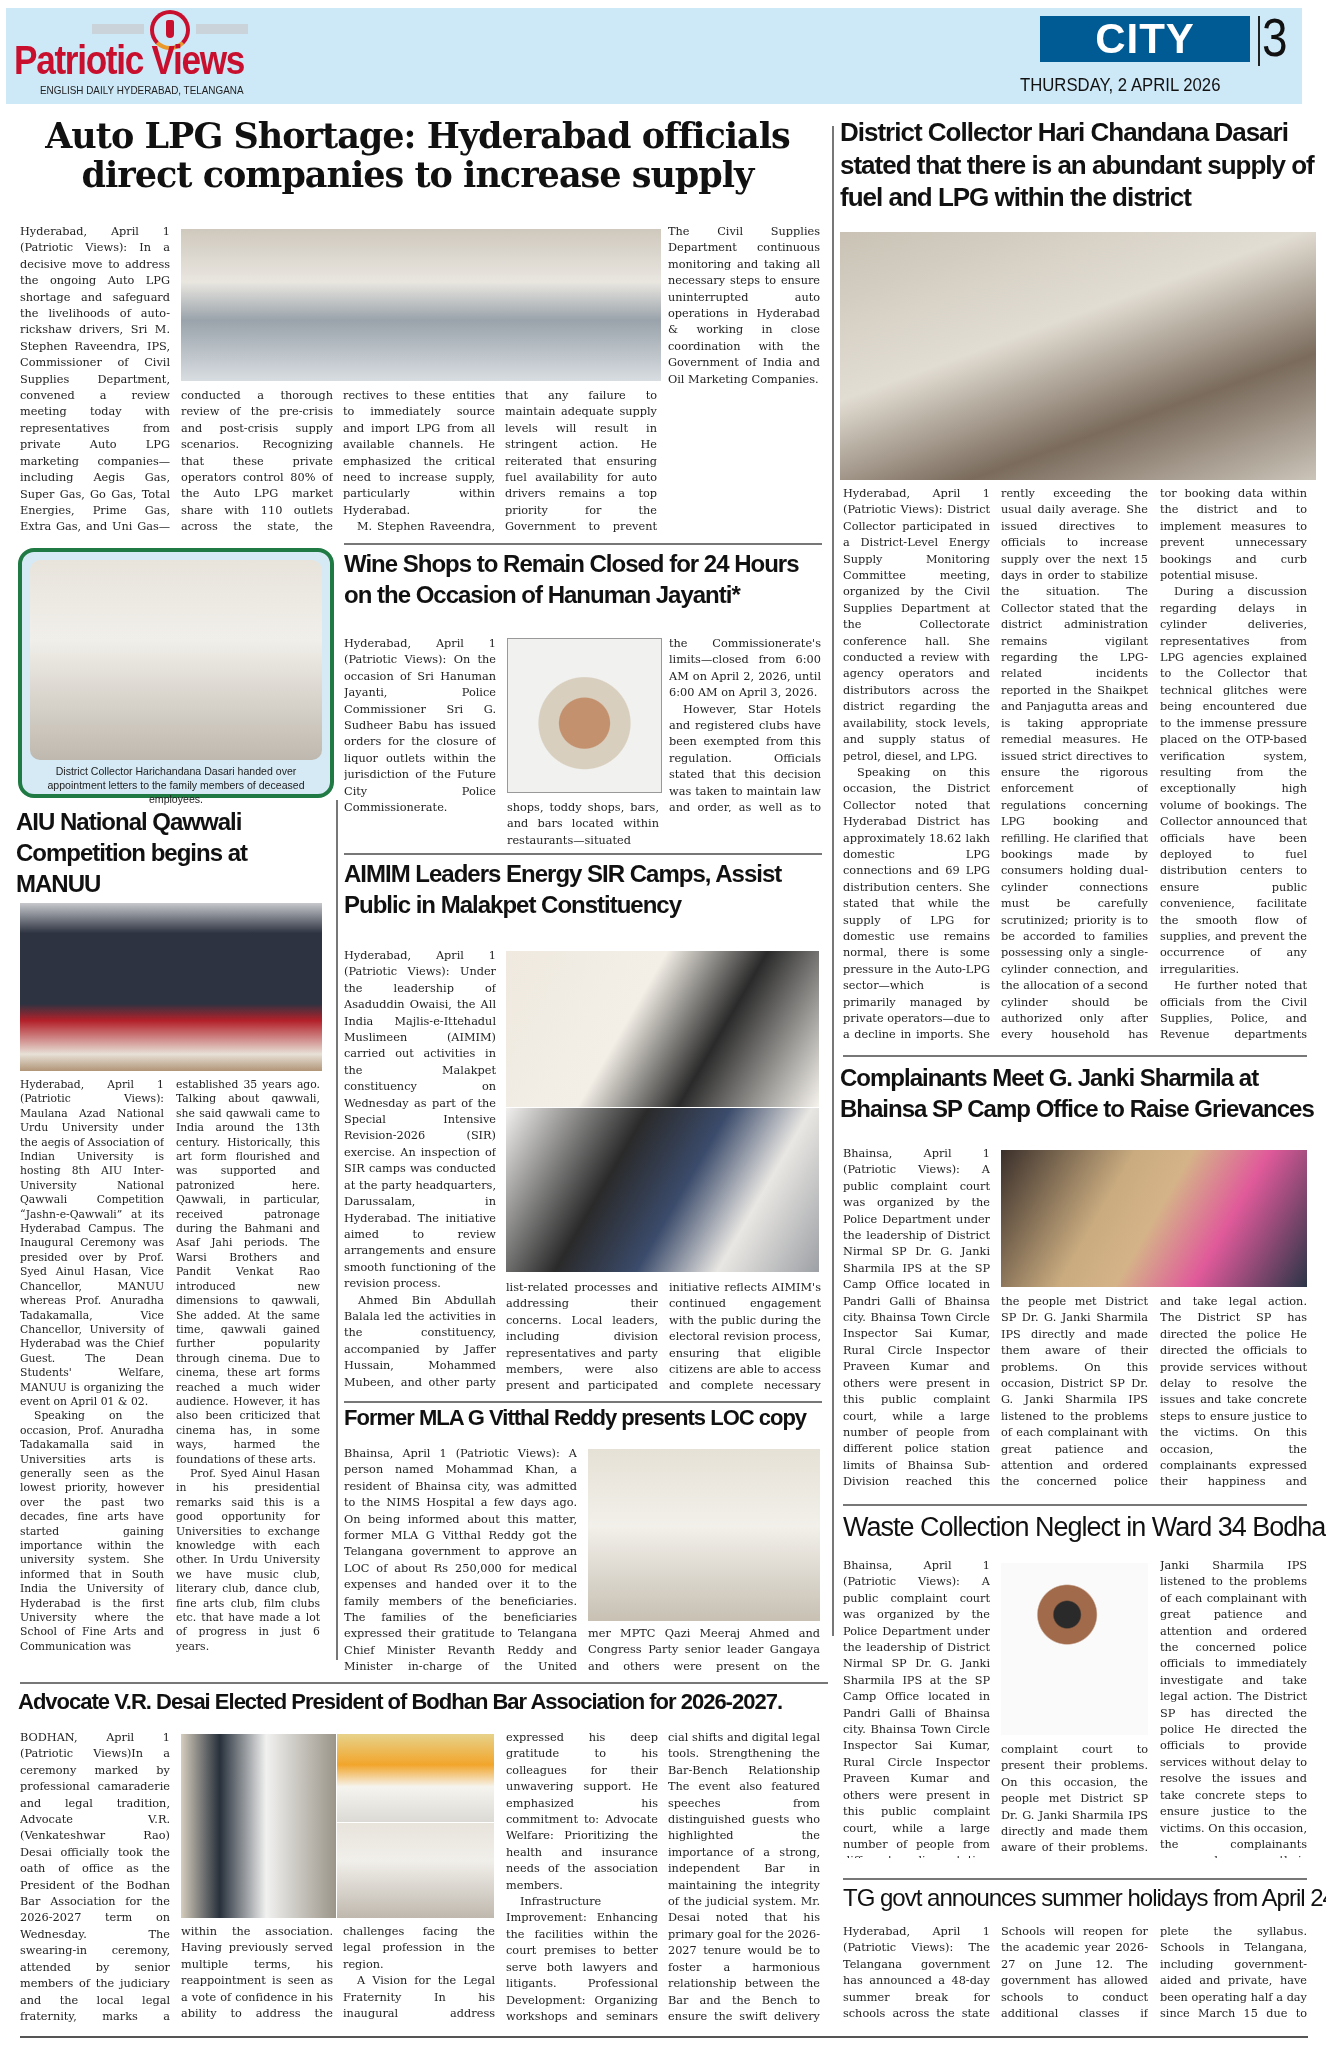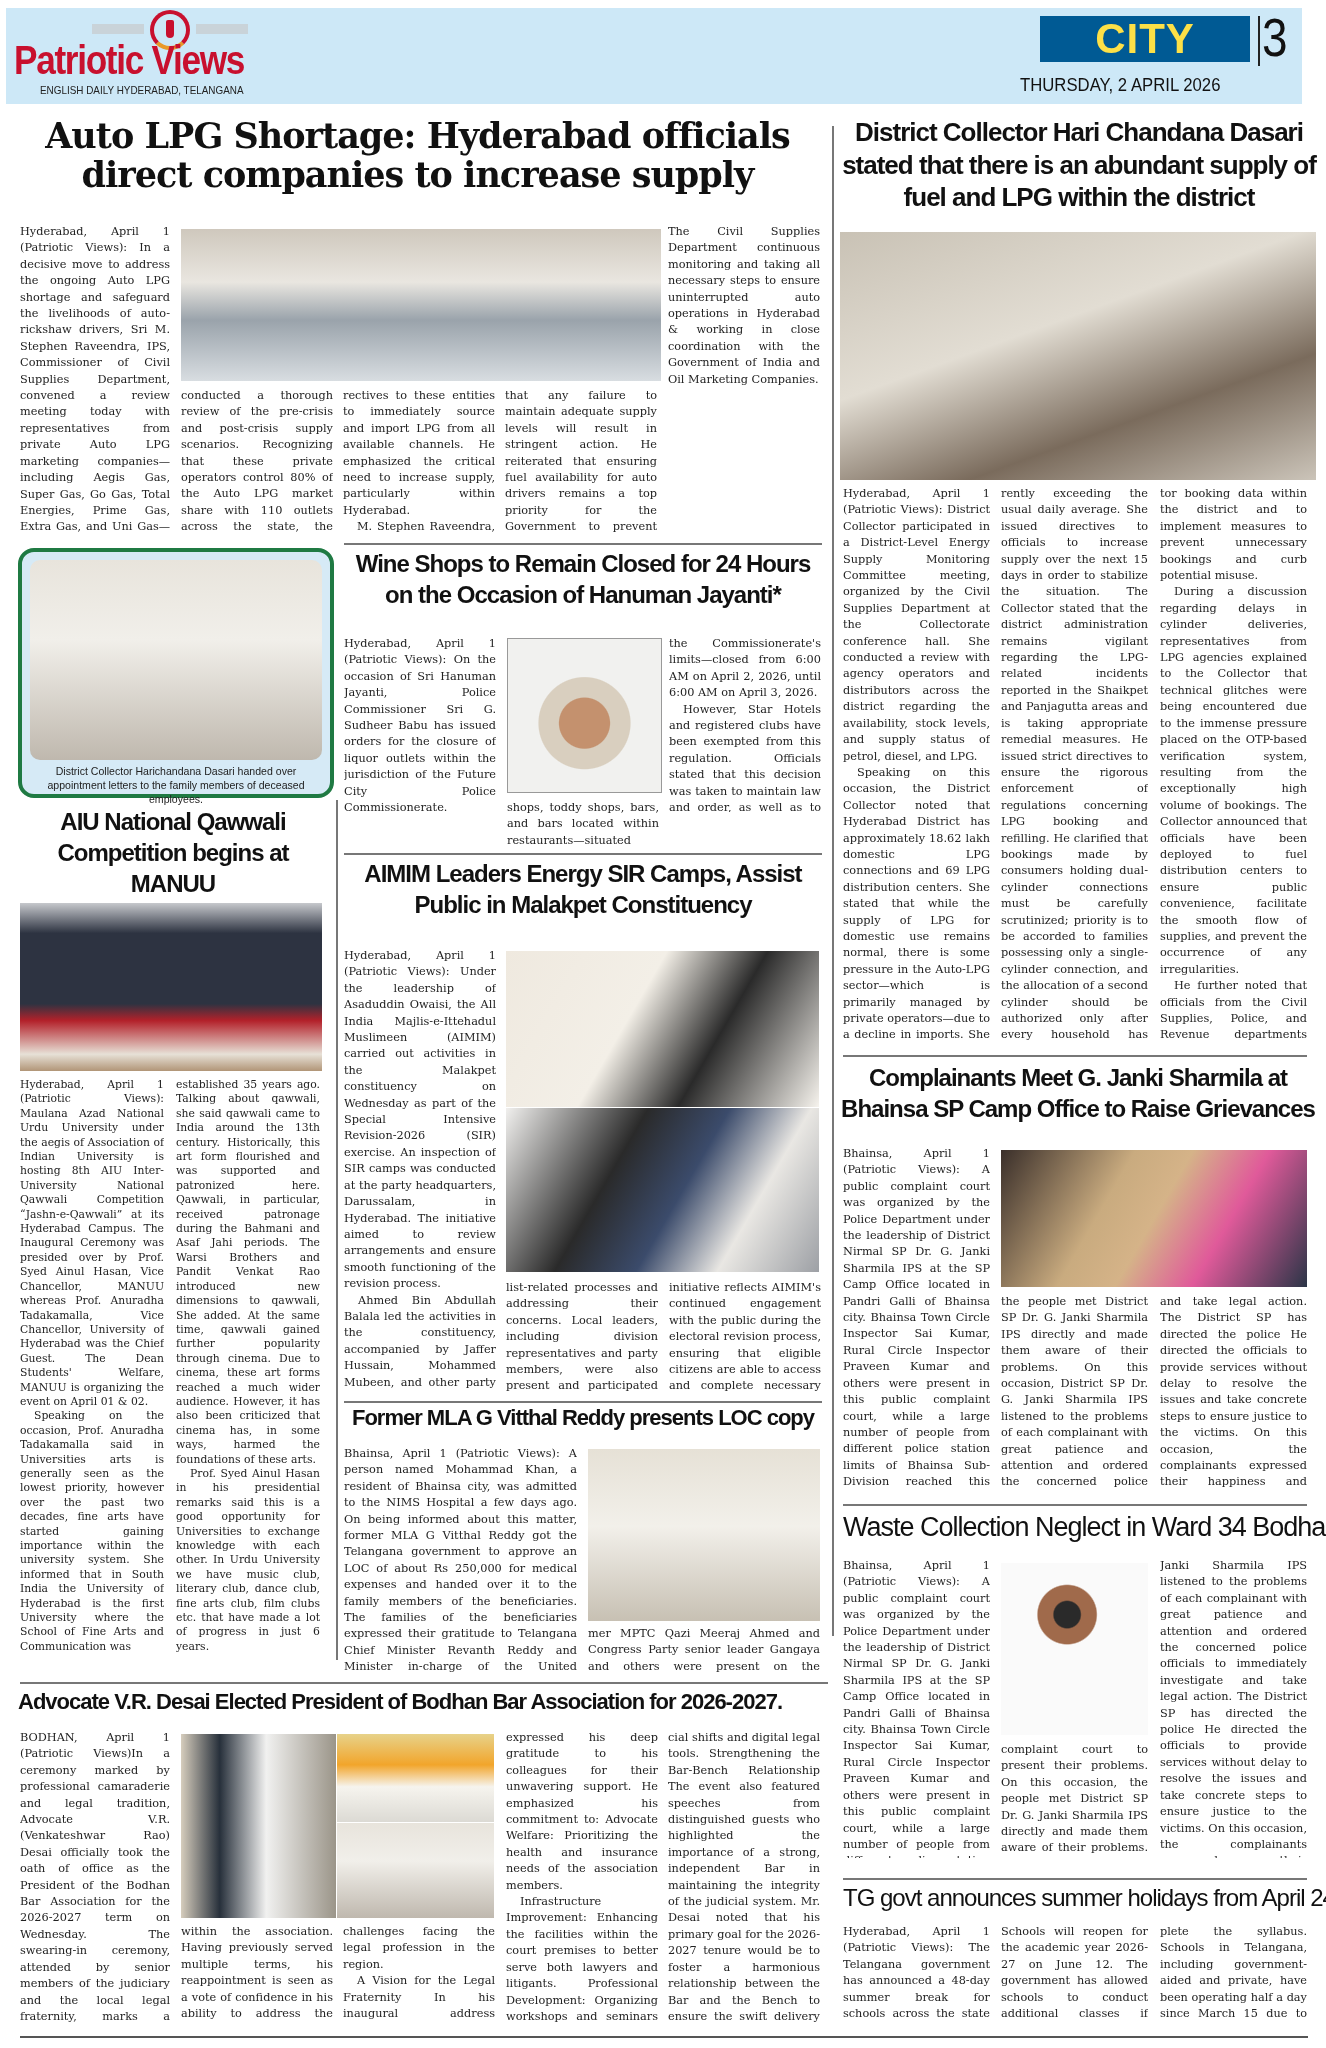--- a/index.html
+++ b/index.html
@@ -5,28 +5,28 @@
 *{box-sizing:border-box;margin:0;padding:0}
 html,body{width:1326px;height:2048px;background:#fff;overflow:hidden}
 body{position:relative;font-family:"DejaVu Serif","Liberation Serif",serif;color:#222}
 .abs{position:absolute}
 .masthead{left:6px;top:8px;width:1296px;height:96px;background:#cde8f7}
 .logo-mark{left:150px;top:10px;width:40px;height:40px;border-radius:50%;border:4px solid #c8102e;border-bottom-color:#e99a2a}
 .logo-mark::after{content:"";position:absolute;left:12px;top:6px;width:8px;height:18px;background:#c8102e;border-radius:2px 2px 4px 4px}
 .logo-bar{height:10px;background:#c9d3d9;top:24px}
 .logo-text{left:14px;top:38px;font-family:"Liberation Sans",sans-serif;font-weight:bold;font-size:40px;color:#c8102e;letter-spacing:-1.5px;transform:scaleX(.88);transform-origin:left}
 .tagline{left:40px;top:84px;font-family:"Liberation Sans",sans-serif;font-size:11px;color:#222;transform:scaleX(.9);transform-origin:left}
-.section-box{left:1040px;top:16px;width:210px;height:46px;background:#005a94;color:#fde047;font-family:"Liberation Sans",sans-serif;font-weight:bold;font-size:42px;text-align:center;line-height:46px;letter-spacing:1px}
+.section-box{left:1040px;top:16px;width:210px;height:46px;background:#005a94;color:#ffffff;font-family:"Liberation Sans",sans-serif;font-weight:bold;font-size:42px;text-align:center;line-height:46px;letter-spacing:1px}
 .sec-div{left:1258px;top:16px;width:2px;height:50px;background:#222}
 .page-num{left:1262px;top:6px;font-family:"Liberation Sans",sans-serif;font-size:54px;color:#111;transform:scaleX(.85);transform-origin:left}
 .date{left:1020px;top:74px;font-family:"Liberation Sans",sans-serif;font-size:19px;color:#111;transform:scaleX(.88);transform-origin:left;white-space:nowrap}
 .vline{width:2px;background:#777}
 .hline{height:2px;background:#777}
 .h-serif{font-family:"DejaVu Serif",serif;font-weight:bold;color:#111;text-align:center;line-height:1.12;letter-spacing:-1px}
-.h-cond{font-family:"Liberation Sans",sans-serif;font-weight:bold;color:#111;text-align:center;line-height:1.3;letter-spacing:-1px}
+.h-cond{font-family:"Liberation Sans",sans-serif;font-weight:bold;color:#111;line-height:1.3;letter-spacing:-1px}
 .h-light{font-family:"Liberation Sans",sans-serif;font-weight:normal;color:#111;text-align:center;white-space:nowrap;letter-spacing:-1px}
 .col{font-family:"DejaVu Serif",serif;font-size:11.3px;line-height:16.4px;text-align:justify;color:#222;hyphens:auto;overflow:hidden}
 .col p{text-indent:0}
 .col p+p{text-indent:14px}
 .photo{background:#888;overflow:hidden}
 .ph-meeting{background:linear-gradient(180deg,#cfc8bd 0%,#e9e6e0 35%,#9aa3ab 60%,#d8dde1 100%)}
 .ph-meeting2{background:linear-gradient(160deg,#c9c2b5 0%,#e2ddd3 40%,#7a6b5c 70%,#cbc4b9 100%)}
 .ph-group{background:linear-gradient(180deg,#e8e4dc 0%,#f1efea 40%,#bfb8ae 100%)}
 .ph-police{background:radial-gradient(circle at 50% 55%,#c4916e 0 22%,#d9cfbf 23% 40%,#f1f1ef 41%)}
 .ph-stage{background:linear-gradient(180deg,#c6c8cc 0%,#2d3341 18%,#2d3341 60%,#b3212a 70%,#e7e1d7 90%,#b19577 100%)}

